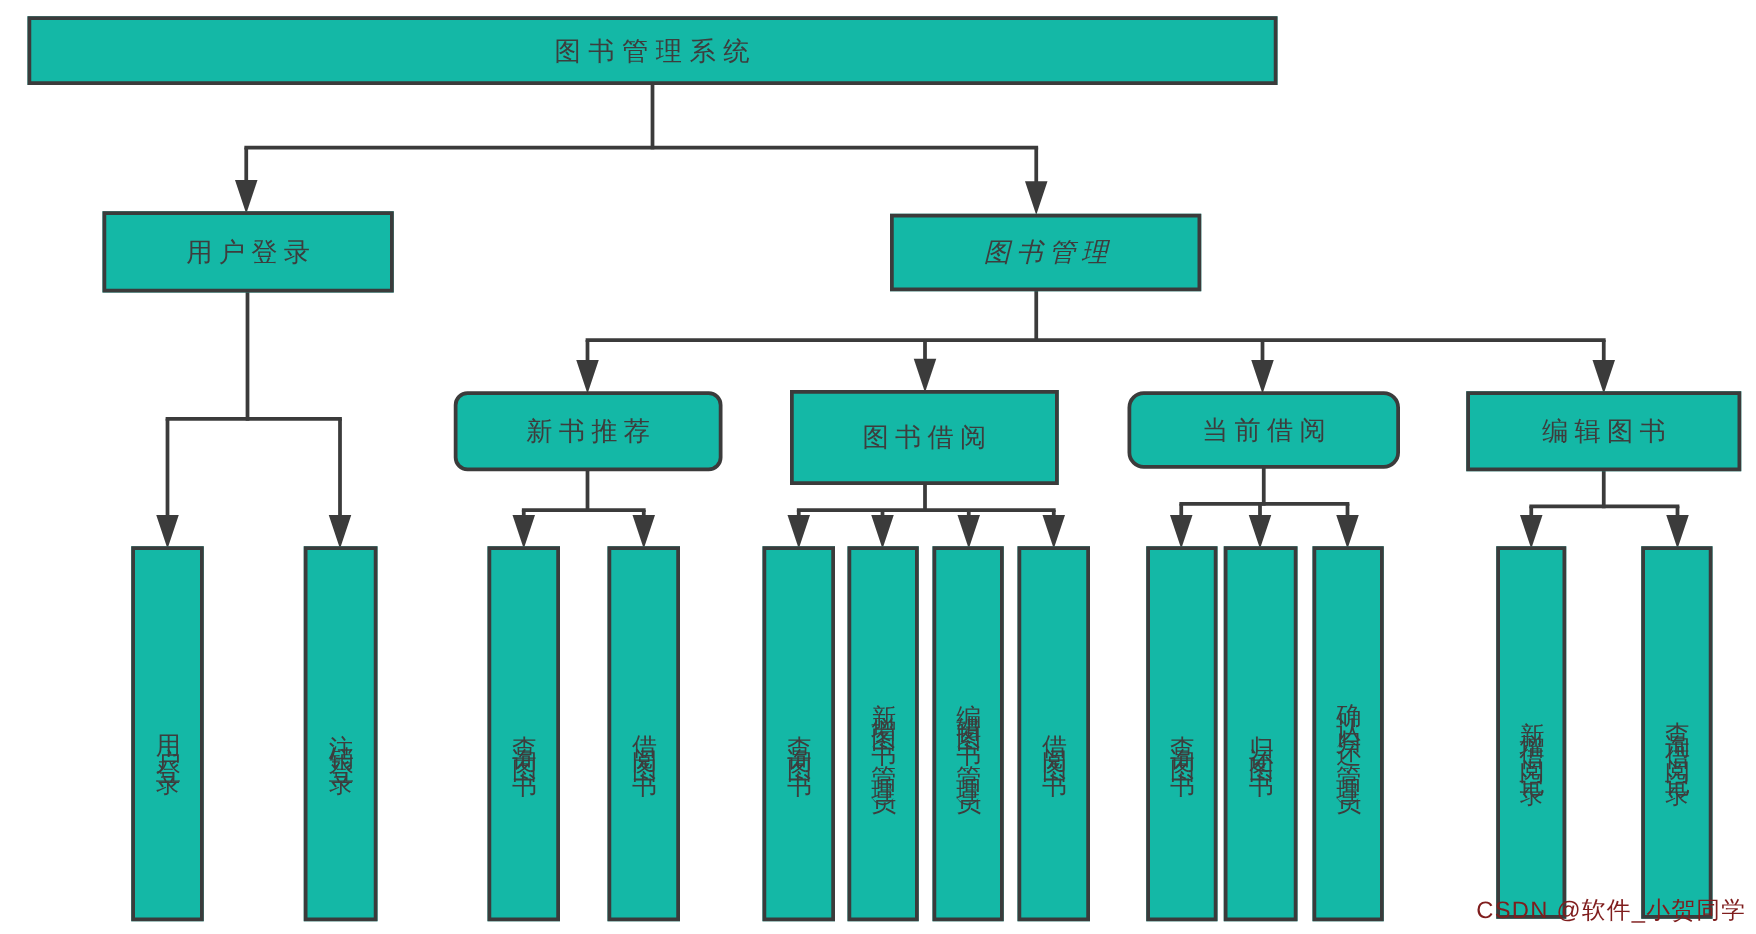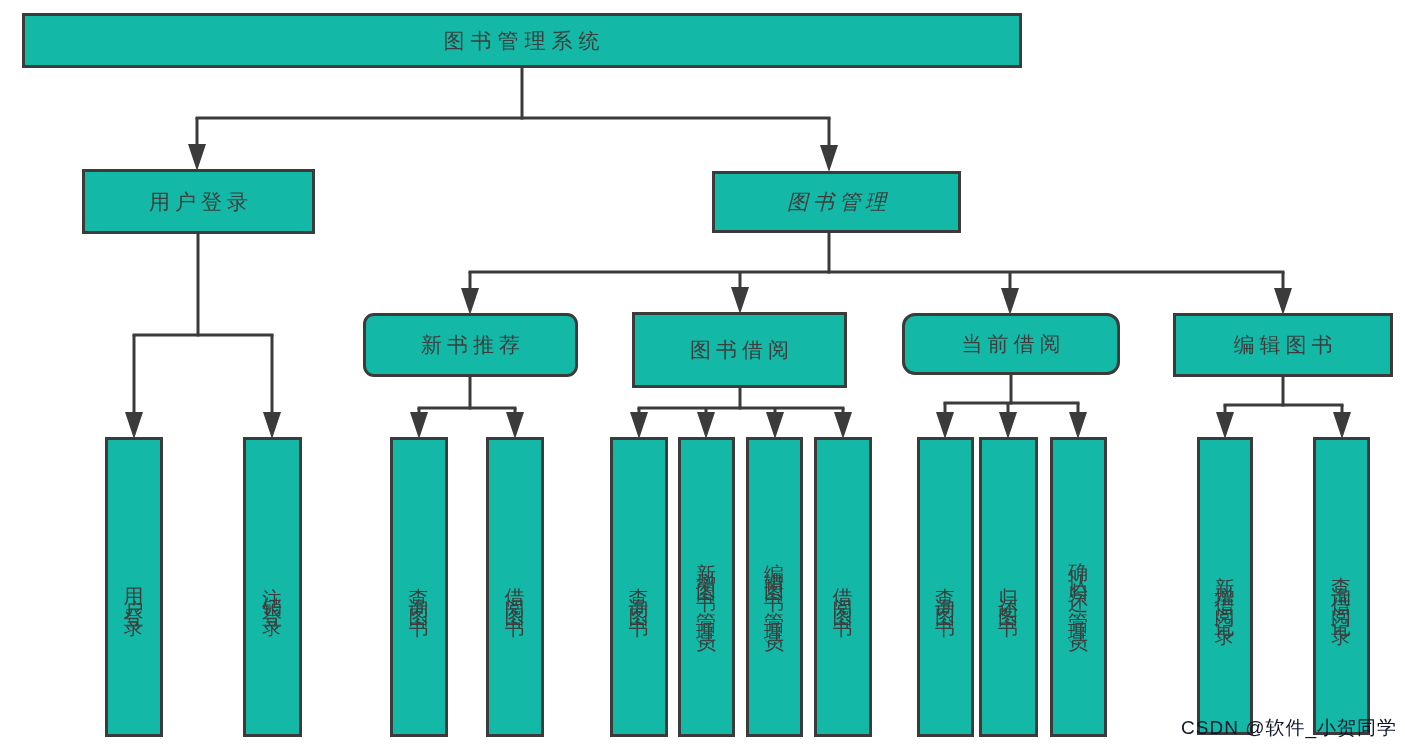--- a/index.html
+++ b/index.html
@@ -17,21 +17,21 @@
   }
   .h-box{font-size:21px;letter-spacing:5px;padding-left:5px;white-space:nowrap;}
   .root-box{letter-spacing:6px;}
   .v-box{
     writing-mode:vertical-rl;
     font-size:20px;letter-spacing:10px;line-height:1;
     padding-top:10px;
   }
   .watermark{
     position:absolute;right:8px;bottom:6px;
-    font-size:19px;color:#0f172a;letter-spacing:1px;white-space:nowrap;
+    font-size:19px;color:#7f1d1d;letter-spacing:1px;white-space:nowrap;
   }
 </style>
 </head>
 <body>
 
 <svg id="connectors" viewBox="0 0 1405 747" xmlns="http://www.w3.org/2000/svg">
 
   <g>
     <line x1="522" y1="66" x2="522" y2="119.5"></line>
     <line x1="195.5" y1="118" x2="830.5" y2="118"></line>

